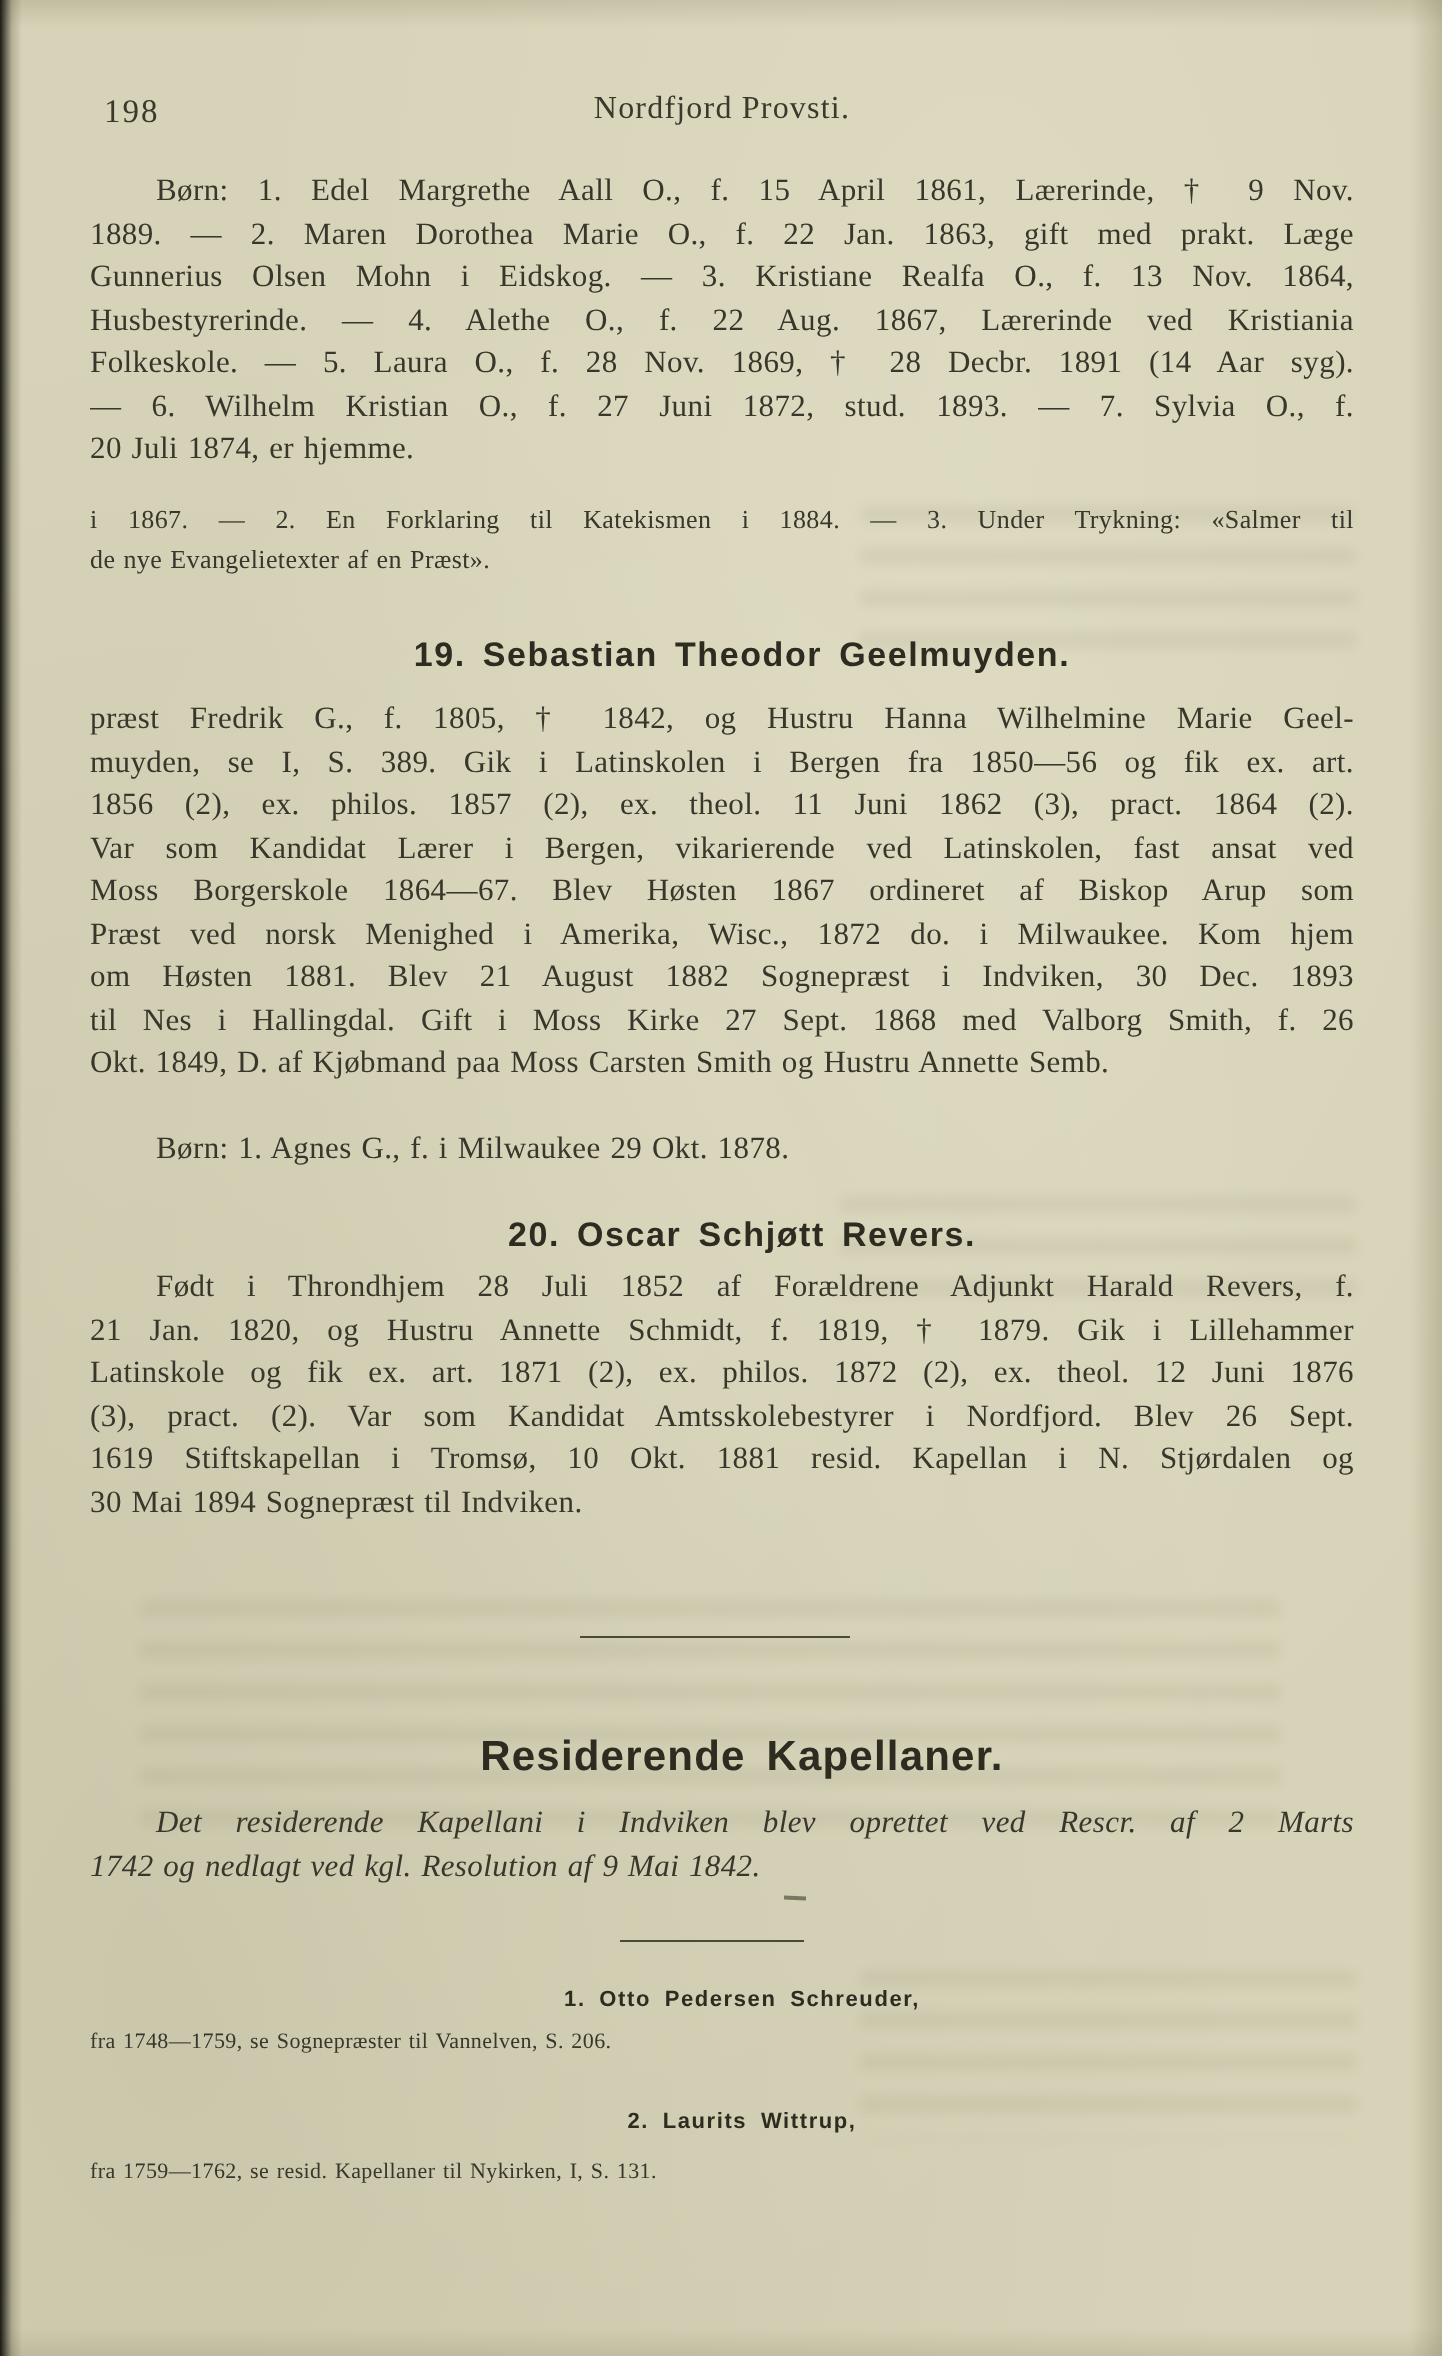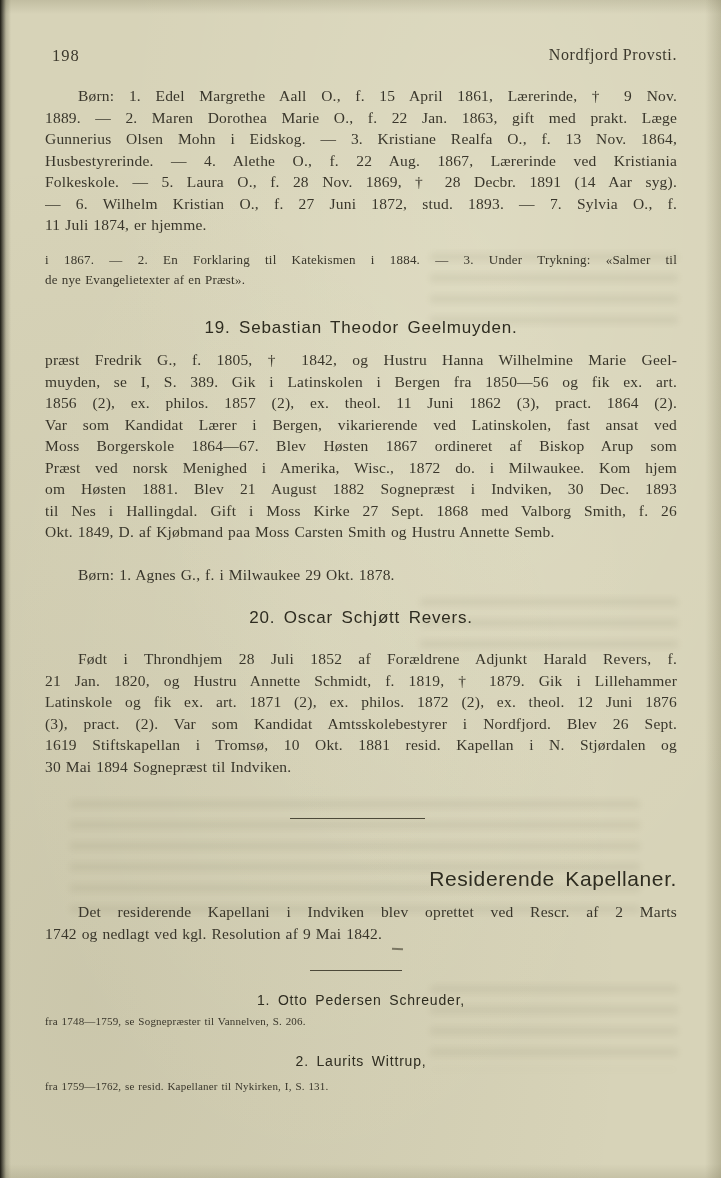--- a/index.html
+++ b/index.html
@@ -33,31 +33,31 @@
     text-align:justify;text-align-last:justify;overflow:hidden;
   }
   .petit-line.last{text-align-last:left;}
   .indent{text-indent:33px;}
   .pagenum{
     position:absolute;left:52px;top:46px;
     font-size:16.5px;letter-spacing:1px;color:#3b382c;
   }
   .running-title{
     position:absolute;left:45px;width:632px;top:46px;
-    text-align:right;font-size:16px;letter-spacing:0.6px;color:#3b382c;
+    text-align:center;font-size:16px;letter-spacing:0.6px;color:#3b382c;
   }
   .heading{
-    position:absolute;left:45px;width:632px;
+    position:absolute;left:55px;width:632px;
     text-align:center;
     font-family:"Liberation Sans", sans-serif;
-    font-weight:normal;color:#2e2c20;
+    font-weight:bold;color:#2e2c20;
     letter-spacing:0.8px;word-spacing:3px;
   }
   .heading.num{font-size:17px;line-height:20px;}
-  .heading.entry{font-size:14px;line-height:20px;}
+  .heading.entry{font-size:11px;line-height:20px;}
   .heading.big{font-size:21px;line-height:24px;letter-spacing:0.6px;word-spacing:4px;}
   .ref-line{
     position:absolute;left:45px;width:632px;
     font-size:11px;line-height:21.5px;letter-spacing:0.2px;word-spacing:0.8px;
     text-align:left;color:#39362b;
   }
   .rule{position:absolute;height:1px;background:#4c4939;}
   .ghost{
     position:absolute;
     background:repeating-linear-gradient(180deg, rgba(104,99,68,0.20) 0px, rgba(104,99,68,0.20) 8px, rgba(0,0,0,0) 8px, rgba(0,0,0,0) 21px);
@@ -78,21 +78,21 @@
   <div class="pagenum">198</div>
   <div class="running-title">Nordfjord Provsti.</div>
 
   <div class="blk" style="top:85px;">
     <div class="body-line indent">Børn: 1. Edel Margrethe Aall O., f. 15 April 1861, Lærerinde, † 9 Nov.</div>
     <div class="body-line">1889. — 2. Maren Dorothea Marie O., f. 22 Jan. 1863, gift med prakt. Læge</div>
     <div class="body-line">Gunnerius Olsen Mohn i Eidskog. — 3. Kristiane Realfa O., f. 13 Nov. 1864,</div>
     <div class="body-line">Husbestyrerinde. — 4. Alethe O., f. 22 Aug. 1867, Lærerinde ved Kristiania</div>
     <div class="body-line">Folkeskole. — 5. Laura O., f. 28 Nov. 1869, † 28 Decbr. 1891 (14 Aar syg).</div>
     <div class="body-line">— 6. Wilhelm Kristian O., f. 27 Juni 1872, stud. 1893. — 7. Sylvia O., f.</div>
-    <div class="body-line last">11 Juli 1874, er hjemme.</div>
+    <div class="body-line last">20 Juli 1874, er hjemme.</div>
   </div>
 
   <div class="blk" style="top:250px;">
     <div class="petit-line">i 1867. — 2. En Forklaring til Katekismen i 1884. — 3. Under Trykning: «Salmer til</div>
     <div class="petit-line last">de nye Evangelietexter af en Præst».</div>
   </div>
 
   <div class="heading num" style="top:318px;">19. Sebastian Theodor Geelmuyden.</div>
   <div class="blk" style="top:349px;">
     <div class="body-line">præst Fredrik G., f. 1805, † 1842, og Hustru Hanna Wilhelmine Marie Geel-</div>
@@ -103,33 +103,33 @@
     <div class="body-line">Præst ved norsk Menighed i Amerika, Wisc., 1872 do. i Milwaukee.  Kom hjem</div>
     <div class="body-line">om Høsten 1881.  Blev 21 August 1882 Sognepræst i Indviken, 30 Dec. 1893</div>
     <div class="body-line">til Nes i Hallingdal.  Gift i Moss Kirke 27 Sept. 1868 med Valborg Smith, f. 26</div>
     <div class="body-line last">Okt. 1849, D. af Kjøbmand paa Moss Carsten Smith og Hustru Annette Semb.</div>
   </div>
   <div class="blk" style="top:564px;">
     <div class="body-line indent last">Børn: 1.  Agnes G., f. i Milwaukee 29 Okt. 1878.</div>
   </div>
 
   <div class="heading num" style="top:608px;">20. Oscar Schjøtt Revers.</div>
-  <div class="blk" style="top:633px;margin-top:15px;">
+  <div class="blk" style="top:633px;">
     <div class="body-line indent">Født i Throndhjem 28 Juli 1852 af Forældrene Adjunkt Harald Revers, f.</div>
     <div class="body-line">21 Jan. 1820, og Hustru Annette Schmidt, f. 1819, † 1879.  Gik i Lillehammer</div>
     <div class="body-line">Latinskole og fik ex. art. 1871 (2), ex. philos. 1872 (2), ex. theol. 12 Juni 1876</div>
     <div class="body-line">(3), pract. (2).  Var som Kandidat Amtsskolebestyrer i Nordfjord.  Blev 26 Sept.</div>
     <div class="body-line">1619 Stiftskapellan i Tromsø, 10 Okt. 1881 resid. Kapellan i N. Stjørdalen og</div>
     <div class="body-line last">30 Mai 1894 Sognepræst til Indviken.</div>
   </div>
 
   <div class="rule" style="left:290px;top:818px;width:135px;"></div>
 
-  <div class="heading big" style="top:867px;text-align:right;">Residerende Kapellaner.</div>
-  <div class="blk" style="top:901px;">
+  <div class="heading big" style="top:867px;">Residerende Kapellaner.</div>
+  <div class="blk" style="top:901px;font-style:italic;">
     <div class="body-line indent">Det residerende Kapellani i Indviken blev oprettet ved Rescr. af 2 Marts</div>
     <div class="body-line last">1742 og nedlagt ved kgl. Resolution af 9 Mai 1842.</div>
   </div>
   <div class="smudge" style="left:392px;top:948px;width:11px;height:2px;"></div>
 
   <div class="rule" style="left:310px;top:970px;width:92px;"></div>
 
   <div class="heading entry" style="top:990px;">1.  Otto Pedersen Schreuder,</div>
   <div class="ref-line" style="top:1011px;">fra 1748—1759, se Sognepræster til Vannelven, S. 206.</div>
 

